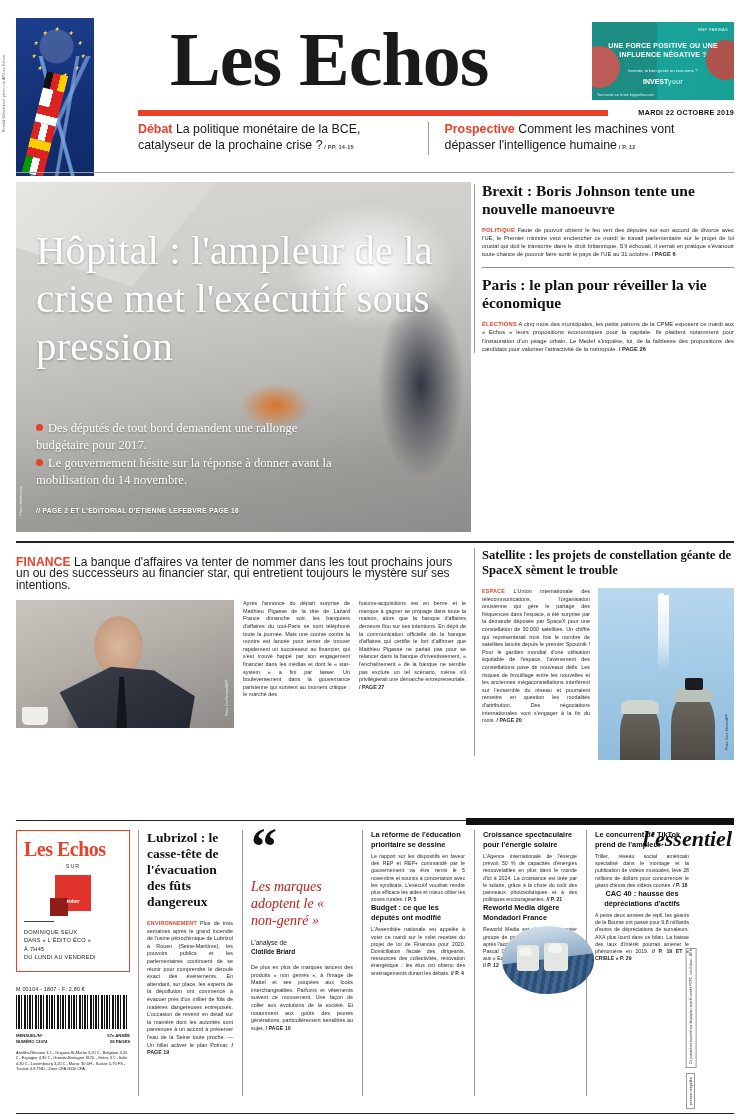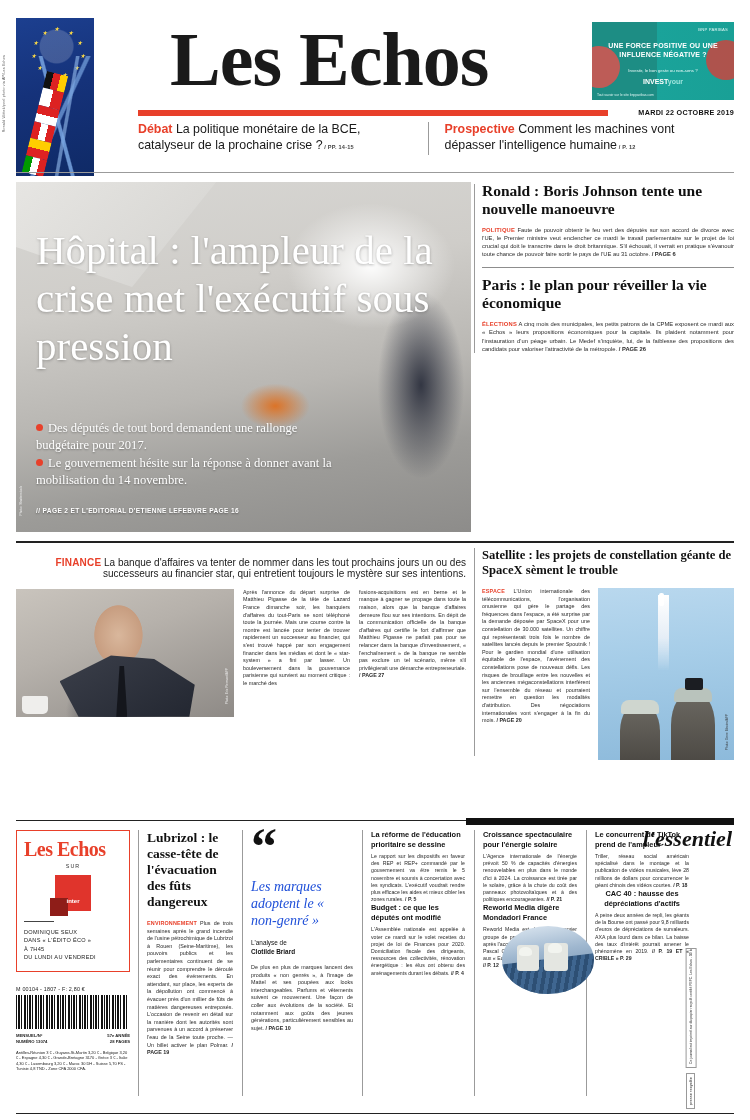--- a/index.html
+++ b/index.html
@@ -159,21 +159,21 @@
   .rc-hr { width:100%; height:1px; background:#8d8d8d; margin:9px 0 8px; }
   .rc-vline { position:absolute; left:-8px; top:2px; bottom:0; width:1px; background:#9b9b9b; }
 
   
   .band2-rule { position:absolute; left:16px; top:541px; right:16px; height:2px; background:#222; }
   .art-lazard { position:absolute; left:16px; top:548px; width:450px; }
   .art-lazard h2 {
     font-family:"Liberation Serif", serif; font-weight:bold;
     font-size:20.5px; line-height:24px; color:#111;
   }
-  .standfirst { margin-top:9px; font-size:10px; line-height:11.4px; color:#1a1a1a;text-align:right; }
+  .standfirst { margin-top:9px; font-size:12px; line-height:11.4px; color:#1a1a1a; }
   .standfirst .cat { color:#e8402a; font-weight:bold; letter-spacing:.2px; }
   .laz-grid { display:flex; margin-top:9px; gap:9px; }
   .laz-photo {
     width:218px; height:128px; position:relative; overflow:hidden;
     background:
       radial-gradient(ellipse 34px 42px at 47% 36%, #d9b79c, #c79d80 70%, rgba(199,157,128,0) 72%),
       radial-gradient(ellipse 70px 60px at 46% 96%, #2b2e38, rgba(43,46,56,0) 72%),
       linear-gradient(160deg,#c9c4bd 0%, #b6b1ab 40%, #8e8a86 100%);
   }
   .laz-photo .suit {
@@ -305,21 +305,21 @@
   .col-lubrizol { width:104px; }
 
   .col-quote { width:120px; }
   .quote-mark {
     font-family:"Liberation Serif", serif; font-weight:bold;
     font-size:52px; line-height:34px; color:#111; letter-spacing:-3px;
   }
   .quote-title {
     margin-top:14px;
     font-family:"Liberation Serif", serif; font-style:italic;
-    font-size:14px; line-height:17px; color:#1d4ed8;
+    font-size:14px; line-height:17px; color:#b91c1c;
   }
   .quote-author { margin-top:9px; font-size:6.4px; line-height:9px; color:#111; }
   .quote-author b { font-weight:bold; }
   .quote-body { margin-top:8px; font-size:5.4px; line-height:7.6px; color:#2a2a2a; text-align:justify; }
   .quote-body .ref { font-weight:bold; }
 
   .ess-col { width:112px; }
   .ess-col h4 {
     font-size:7.4px; line-height:10px; font-weight:bold; color:#111;
   }
@@ -444,21 +444,21 @@
       </div>
     </div>
     <div class="lead-ref">// PAGE 2 ET L'EDITORIAL D'ETIENNE LEFEBVRE PAGE 16</div>
     <div class="lead-credit">Photo: Shutterstock</div>
   </div>
 
   <div class="rightcol">
     <div class="rc-vline"></div>
 
     <div>
-      <div class="rc-title">Ronald : Boris Johnson tente une nouvelle manoeuvre</div>
+      <div class="rc-title">Brexit : Boris Johnson tente une nouvelle manoeuvre</div>
       <div class="rc-body">
         <span class="cat">POLITIQUE</span><span> Faute de pouvoir obtenir le feu vert des députés sur son accord de divorce avec l'UE, le Premier ministre veut enclencher ce mardi le travail parlementaire sur le projet de loi crucial qui doit le transcrire dans le droit britannique. S'il échouait, il verrait en pratique s'évanouir toute chance de pouvoir faire sortir le pays de l'UE au 31 octobre.</span><span class="ref"> / PAGE 6</span>
       </div>
     </div>
 
     <div class="rc-hr"></div>
 
     <div>
       <div class="rc-title">Paris : le plan pour réveiller la vie économique</div>
       <div class="rc-body">

